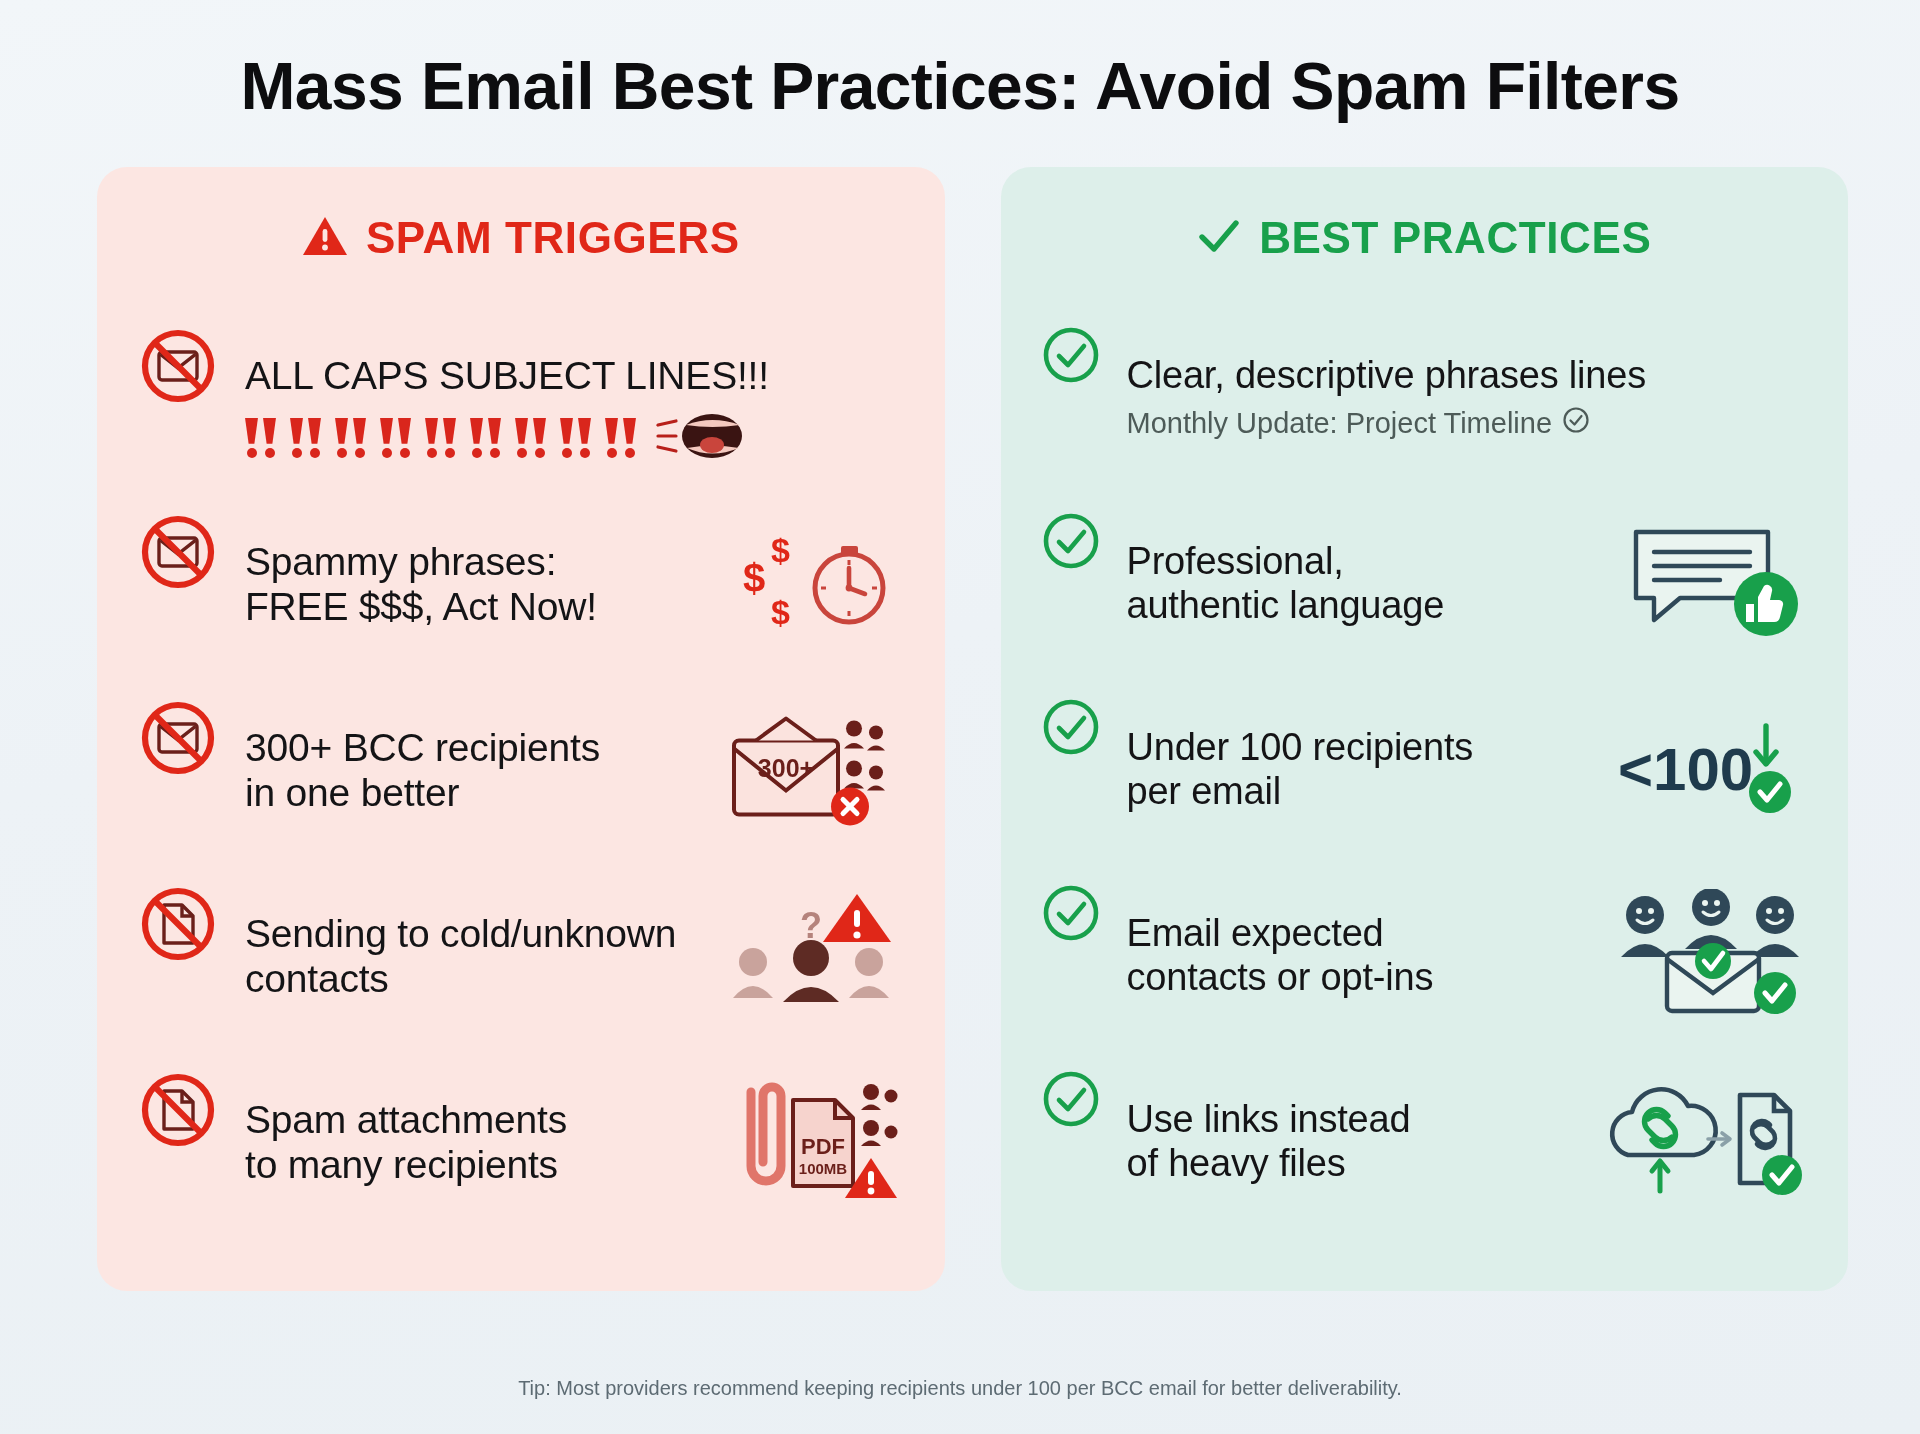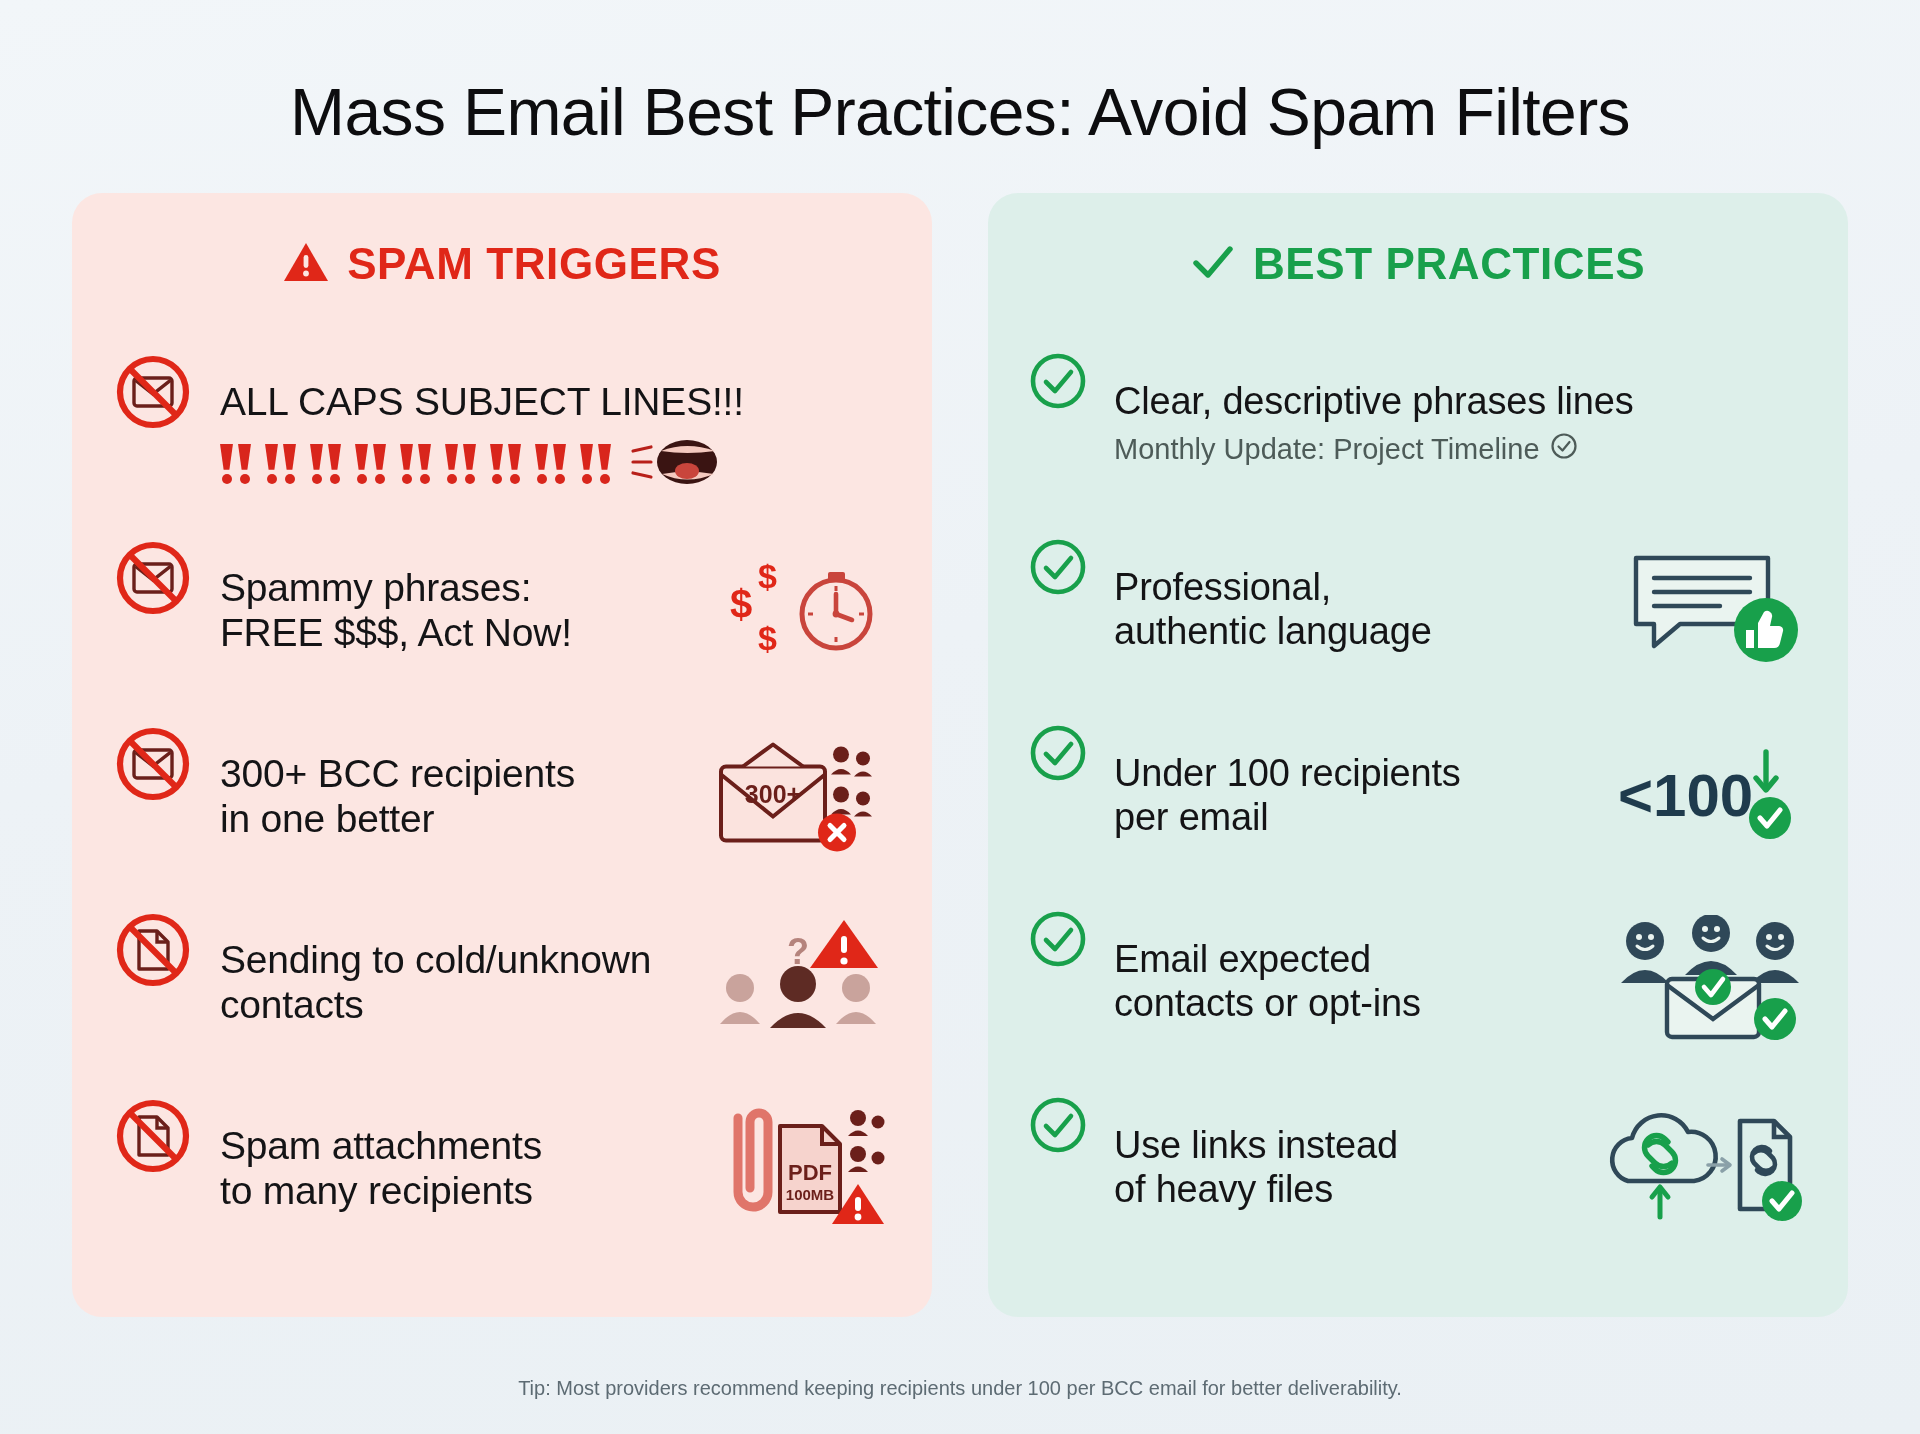--- a/index.html
+++ b/index.html
@@ -11,30 +11,30 @@
   }
   .page {
     position: relative;
     width: 1920px; height: 1434px;
     background: linear-gradient(170deg,#f2f6f9 0%, #edf2f6 45%, #eaf0f4 100%);
     padding: 0;
   }
   .title {
     text-align: center;
     font-size: 66px;
-    font-weight: 400;
+    font-weight: 700;
     letter-spacing: -0.6px;
     color: #0d0d0f;
-    padding-top: 78px;
+    padding-top: 52px;
     line-height: 1.05;
   }
   .panels {
     display: flex;
     gap: 56px;
-    padding: 46px 72px 0 72px;
+    padding: 46px 72px 0 97px;
   }
   .panel {
     flex: 1 1 0;
     border-radius: 30px;
     padding: 46px 40px 40px 40px;
     min-height: 1122px;
     position: relative;
   }
   .panel.left  { background: #fce6e2; }
   .panel.right { background: #ddefea; }

